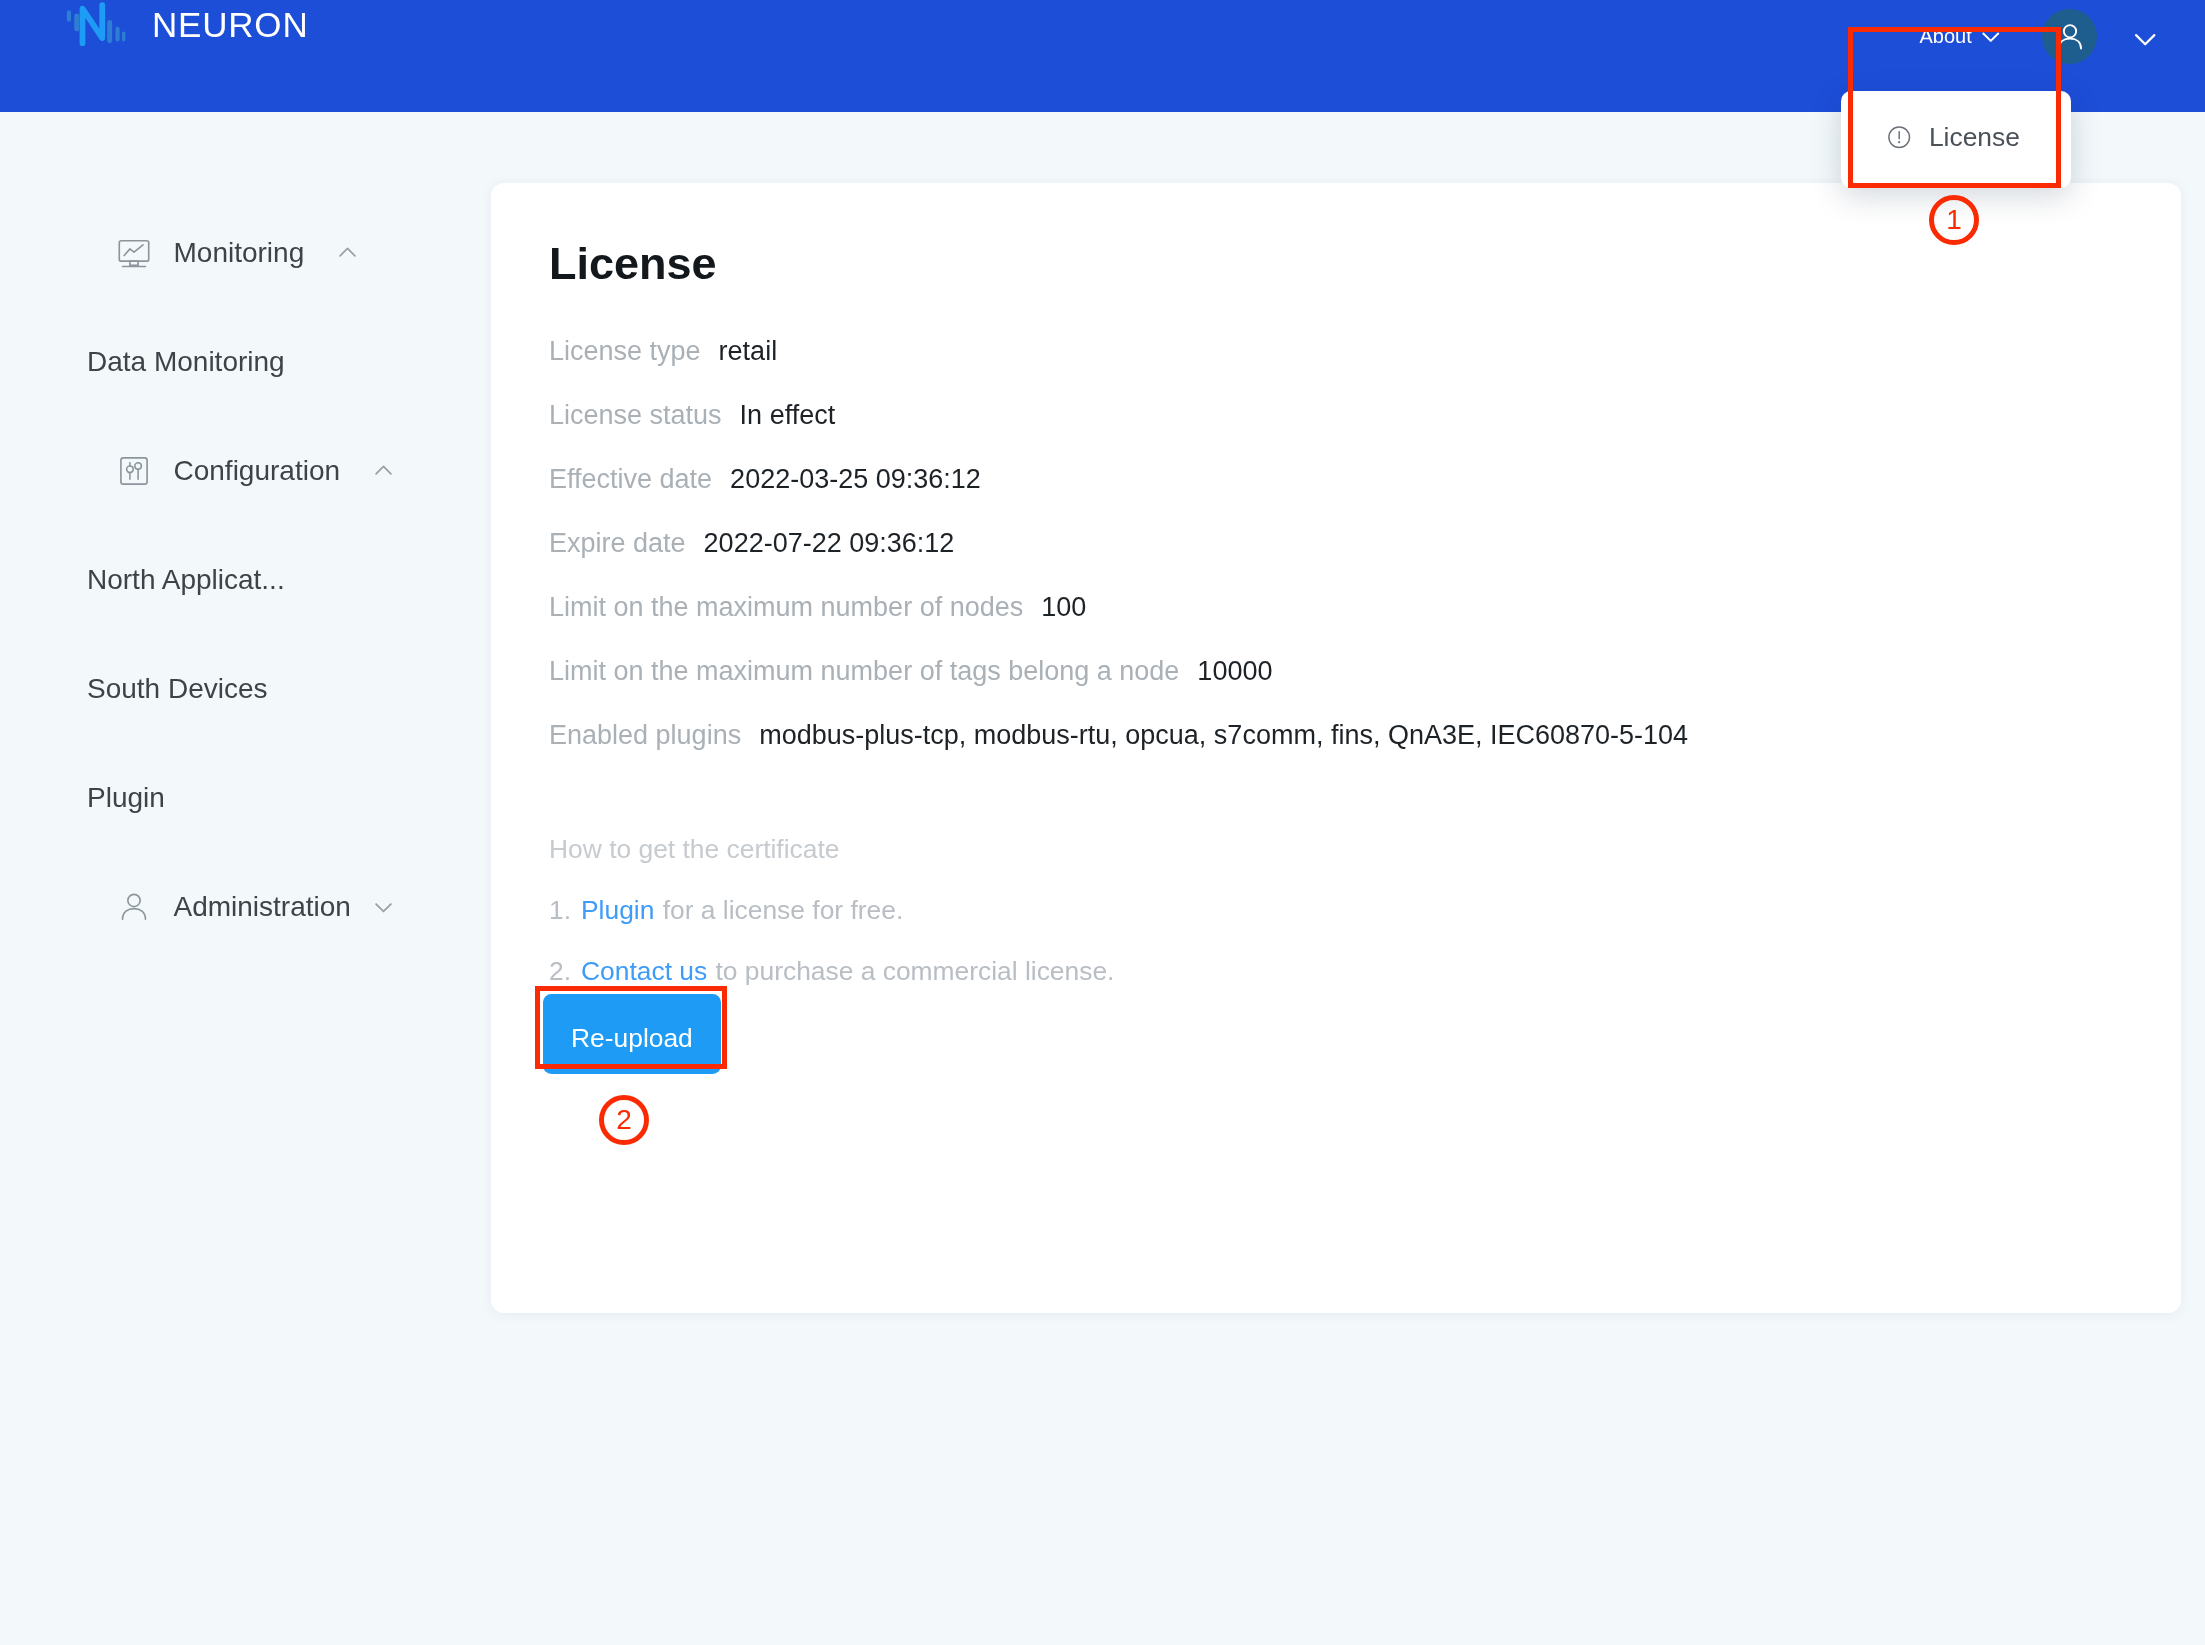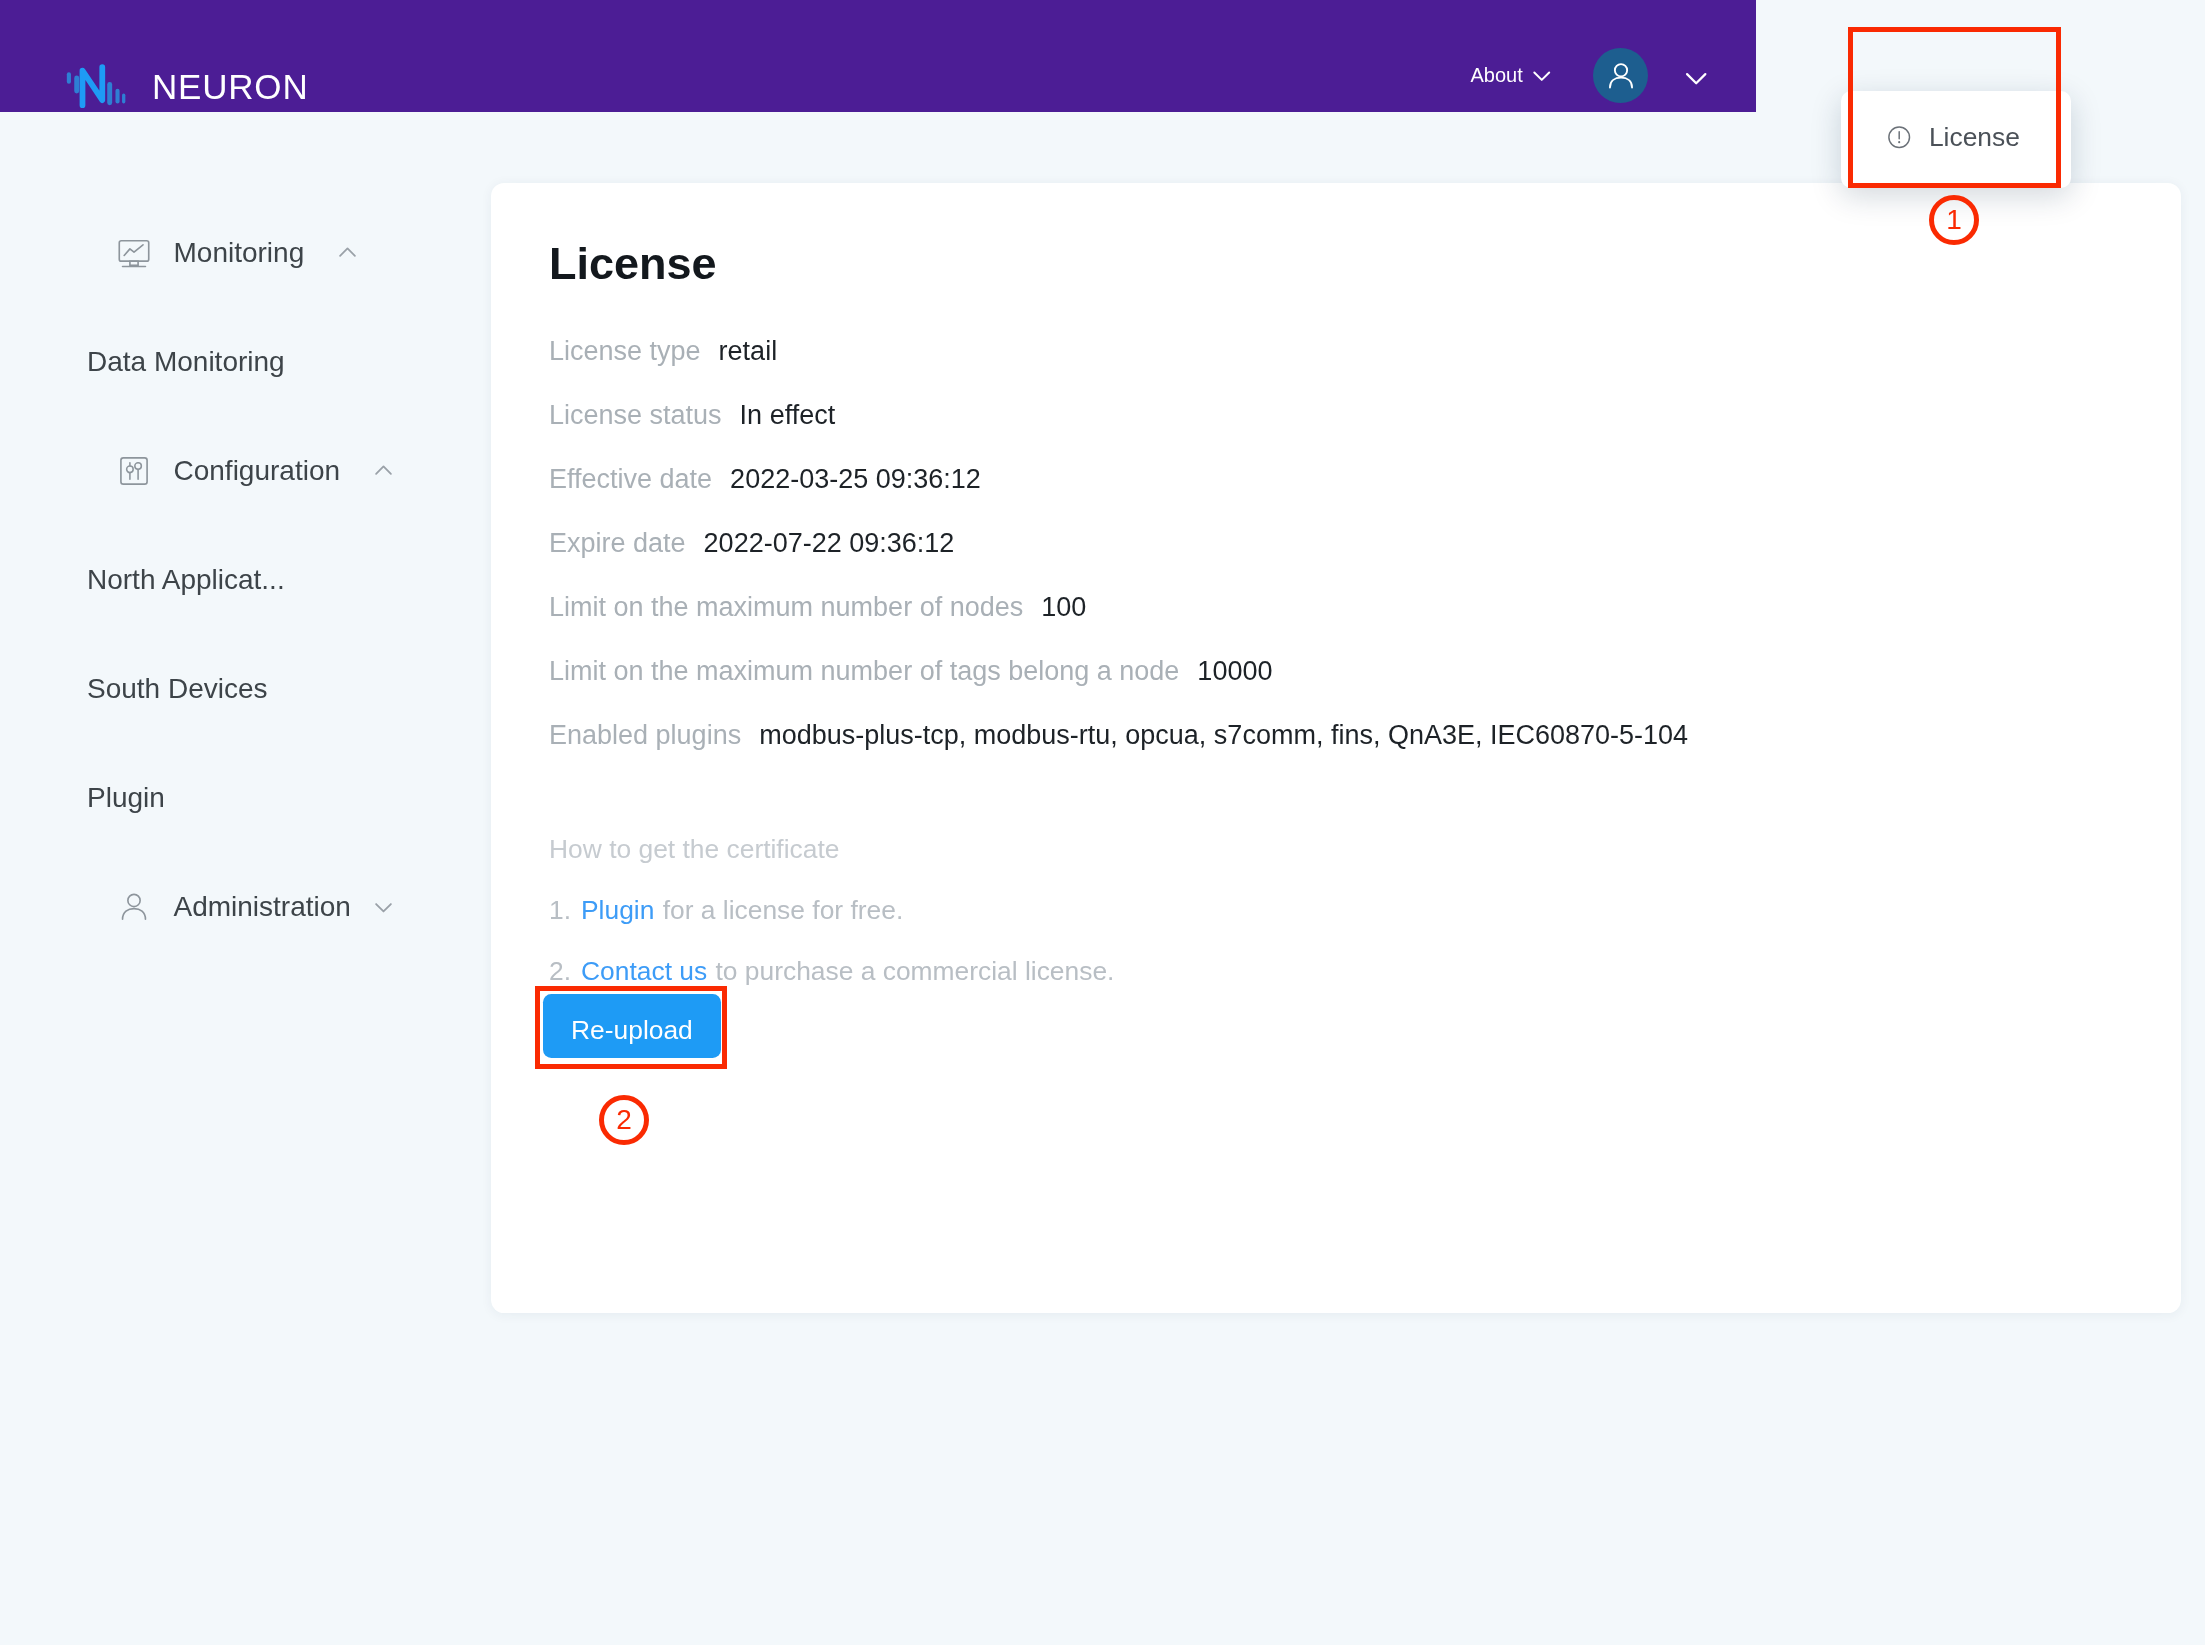--- a/index.html
+++ b/index.html
@@ -13,25 +13,25 @@
     font-family: "Liberation Sans", sans-serif;
     -webkit-font-smoothing: antialiased;
     overflow: hidden;
     position: relative;
   }
 
   
   .topbar {
     position: absolute;
     top: 0; left: 0;
-    width: 1756px;
+    width: 2205px;
     height: 112px;
-    background: #4c1d95;
-    display: flex;
-    align-items: flex-end;
+    background: #1d4ed8;
+    display: flex;
+    align-items: flex-start;
     z-index: 30;
   }
   .brand {
     display: flex;
     align-items: center;
     margin-left: 66px;
     gap: 25px;
   }
   .brand-logo {
     width: 61px;
@@ -215,22 +215,22 @@
     top: 994px;
     z-index: 15;
   }
   .btn-primary {
     background: #1e9bf5;
     color: #ffffff;
     border: none;
     border-radius: 8.3px;
     font-size: 26.4px;
     font-family: "Liberation Sans", sans-serif;
-    padding: 4px 28px;
-    height: 64px;
+    padding: 12px 28px;
+    height: 80px;
     line-height: 64px;
     cursor: pointer;
     white-space: nowrap;
   }
 
   
   .hl-box {
     position: absolute;
     border: 5.8px solid #fa2a02;
     box-sizing: border-box;

